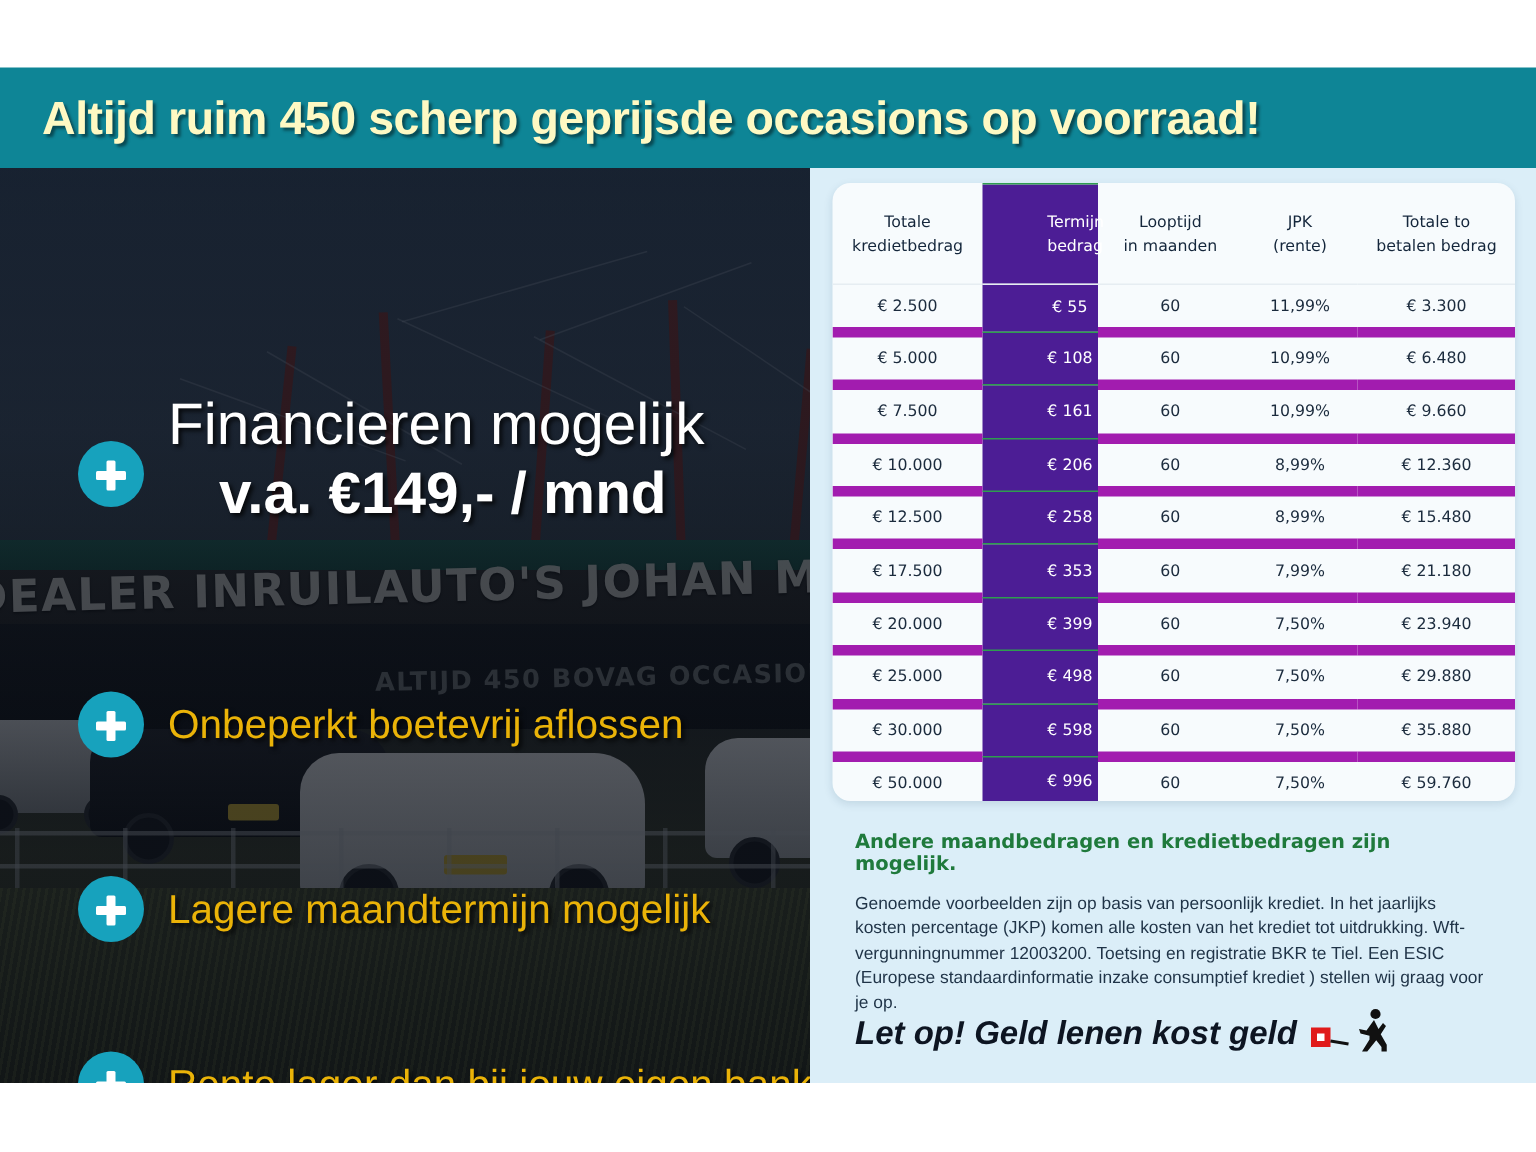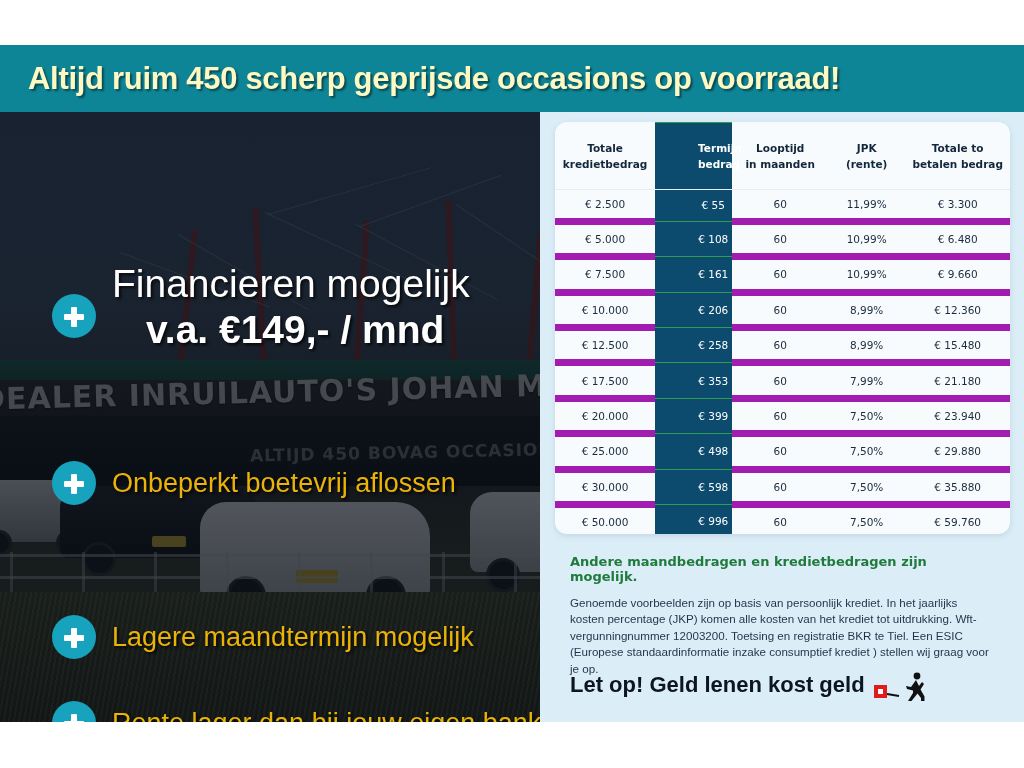--- a/index.html
+++ b/index.html
@@ -230,21 +230,21 @@
   .hero-line2 {
     color: #ffffff;
     font-size: 39px;
     font-weight: bold;
     white-space: nowrap;
     padding-left: 34px;
     text-shadow: 2px 2px 3px rgba(0,0,0,0.75);
   }
 
   .bullet.b2 { left: 52px; top: 237px; }
-  .bullet.b3 { left: 52px; top: 360px; margin-top: 31px; }
+  .bullet.b3 { left: 52px; top: 360px; }
   .bullet.b4 { left: 52px; top: 477px; }
 
   
   .info-panel {
     position: absolute;
     left: 540px; top: 112px;
     width: 484px; height: 610px;
     background: #dbeef8;
   }
 
@@ -266,40 +266,40 @@
   }
   table.rate-table col.c0 { width: 22%; }
   table.rate-table col.c1 { width: 17%; }
   table.rate-table col.c2 { width: 21%; }
   table.rate-table col.c3 { width: 17%; }
   table.rate-table col.c4 { width: 23%; }
 
   table.rate-table th {
     font-family: "DejaVu Sans", sans-serif;
     font-size: 10.5px;
-    font-weight: bold;
+    font-weight: normal;
     color: #14263b;
     padding: 17px 4px 16px;
     line-height: 1.55;
     vertical-align: middle;
   }
   table.rate-table td {
     font-family: "DejaVu Sans", sans-serif;
     font-size: 10.5px;
     color: #1b2b3d;
     text-align: center;
     padding: 8.2px 4px;
     border-top: 7px solid #a21caf;
   }
   table.rate-table tbody tr:first-child td { border-top: 1px solid #e6edf2; }
 
   
   table.rate-table th.hl,
   table.rate-table td.hl {
-    background: #0c4a6e;
+    background: #4c1d95;
     color: #ffffff;
     border-top: 1px solid #2e9d4f;
     padding-left: 43px;
   }
   table.rate-table td.hl { font-weight: normal; }
 
   
   .disclaimer {
     position: absolute;
     left: 30px; top: 442px;
@@ -316,22 +316,23 @@
     color: #1f3347;
     font-family: "Liberation Sans", sans-serif;
     font-size: 11.6px;
     line-height: 1.42;
   }
 
   .warning-row {
     position: absolute;
     left: 30px; top: 560px;
     display: flex;
-    align-items: flex-start;
+    align-items: flex-end;
     gap: 8px;
+    font-style: italic;
   }
   .warning-text {
     color: #0d1522;
     font-size: 22px;
     font-weight: bold;
     white-space: nowrap;
   }
   .warning-icon { width: 56px; height: 30px; display: block; }
 
   

